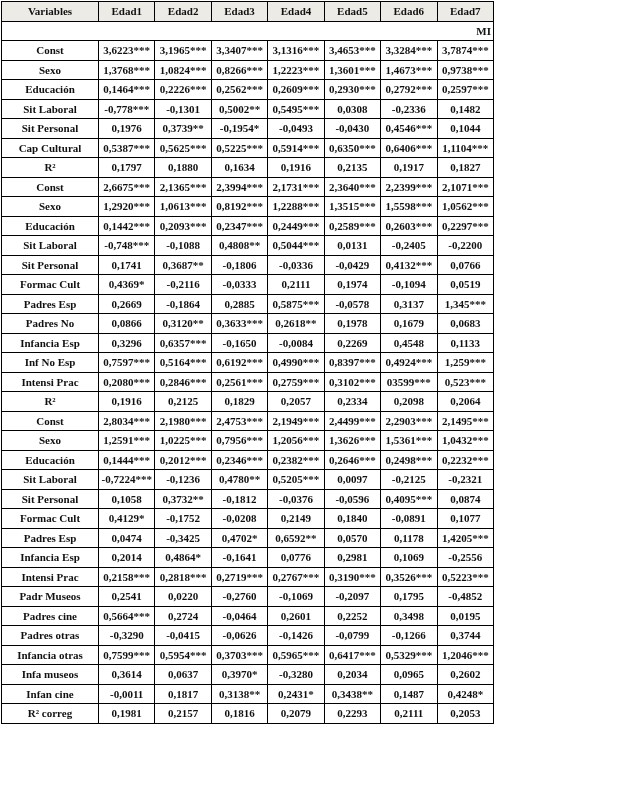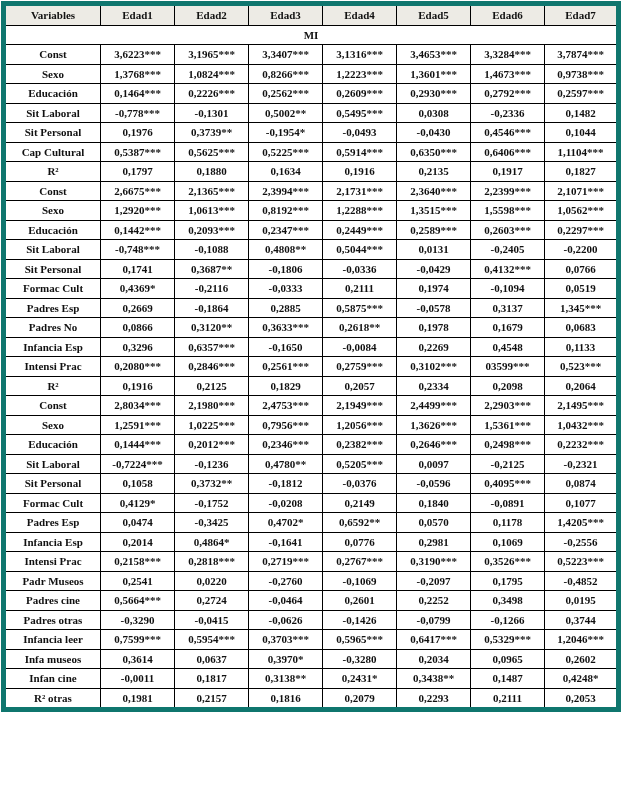--- a/index.html
+++ b/index.html
@@ -9,44 +9,44 @@
   }
   body {
     width: 624px;
     font-family: "Liberation Serif", "DejaVu Serif", serif;
   }
   .page {
     width: 622px;
     padding: 1px;
   }
   table.results {
-    width: 620px;
+    width: 493px;
     border-collapse: collapse;
     table-layout: fixed;
-    border: 5px solid #0f766e;
+    border: 1px solid #0f766e;
   }
   .results th, .results td {
     border: 1px solid #000;
     font-family: "Liberation Serif", "DejaVu Serif", serif;
     font-size: 11px;
     font-weight: bold;
     color: #111111;
     text-align: center;
     vertical-align: middle;
     padding: 2px 2px;
     line-height: 14.5px;
     white-space: nowrap;
     overflow: hidden;
   }
   .results thead th {
     background: var(--header-bg, #edebe5);
   }
   .results tr.section-row td {
     background: #ffffff;
-    text-align: center;
+    text-align: right;
   }
 </style>
 </head>
 <body>
 
 <div class="page">
   <table class="results">
     <colgroup>
       <col style="width:97px">
       <col>
@@ -227,20 +227,30 @@
           <td>Infancia Esp</td>
           <td>0,3296</td>
           <td>0,6357***</td>
           <td>-0,1650</td>
           <td>-0,0084</td>
           <td>0,2269</td>
           <td>0,4548</td>
           <td>0,1133</td>
         </tr>
         <tr>
+          <td>Inf No Esp</td>
+          <td>0,7597***</td>
+          <td>0,5164***</td>
+          <td>0,6192***</td>
+          <td>0,4990***</td>
+          <td>0,8397***</td>
+          <td>0,4924***</td>
+          <td>1,259***</td>
+        </tr>
+        <tr>
           <td>Intensi Prac</td>
           <td>0,2080***</td>
           <td>0,2846***</td>
           <td>0,2561***</td>
           <td>0,2759***</td>
           <td>0,3102***</td>
           <td>03599***</td>
           <td>0,523***</td>
         </tr>
         <tr>
@@ -367,21 +377,21 @@
           <td>Padres otras</td>
           <td>-0,3290</td>
           <td>-0,0415</td>
           <td>-0,0626</td>
           <td>-0,1426</td>
           <td>-0,0799</td>
           <td>-0,1266</td>
           <td>0,3744</td>
         </tr>
         <tr>
-          <td>Infancia leer</td>
+          <td>Infancia otras</td>
           <td>0,7599***</td>
           <td>0,5954***</td>
           <td>0,3703***</td>
           <td>0,5965***</td>
           <td>0,6417***</td>
           <td>0,5329***</td>
           <td>1,2046***</td>
         </tr>
         <tr>
           <td>Infa museos</td>
@@ -397,21 +407,21 @@
           <td>Infan cine</td>
           <td>-0,0011</td>
           <td>0,1817</td>
           <td>0,3138**</td>
           <td>0,2431*</td>
           <td>0,3438**</td>
           <td>0,1487</td>
           <td>0,4248*</td>
         </tr>
         <tr>
-          <td>R² otras</td>
+          <td>R² correg</td>
           <td>0,1981</td>
           <td>0,2157</td>
           <td>0,1816</td>
           <td>0,2079</td>
           <td>0,2293</td>
           <td>0,2111</td>
           <td>0,2053</td>
         </tr>
       </tbody>
   </table>

